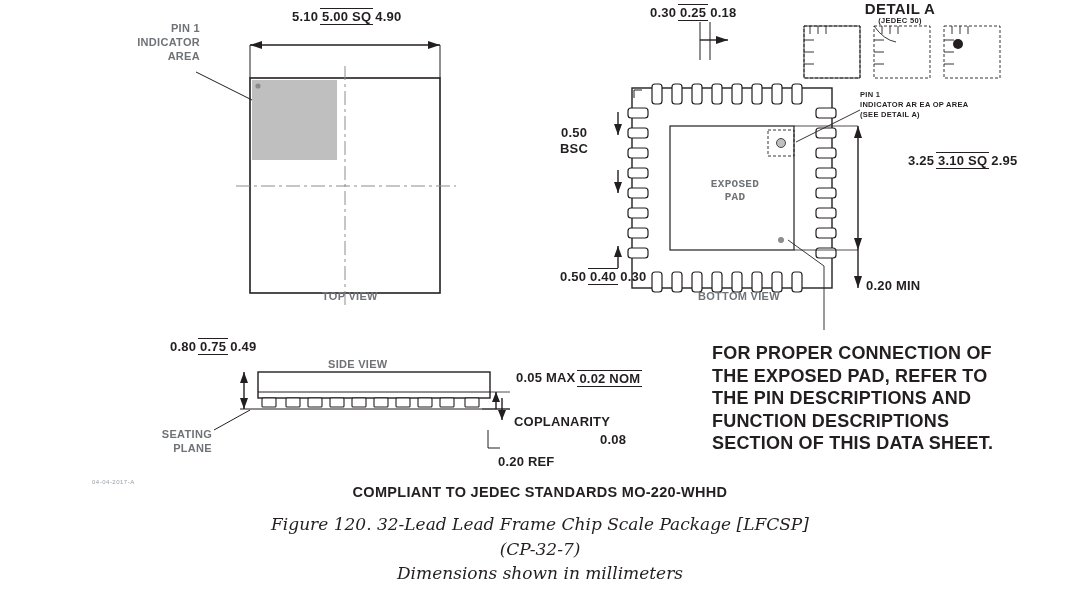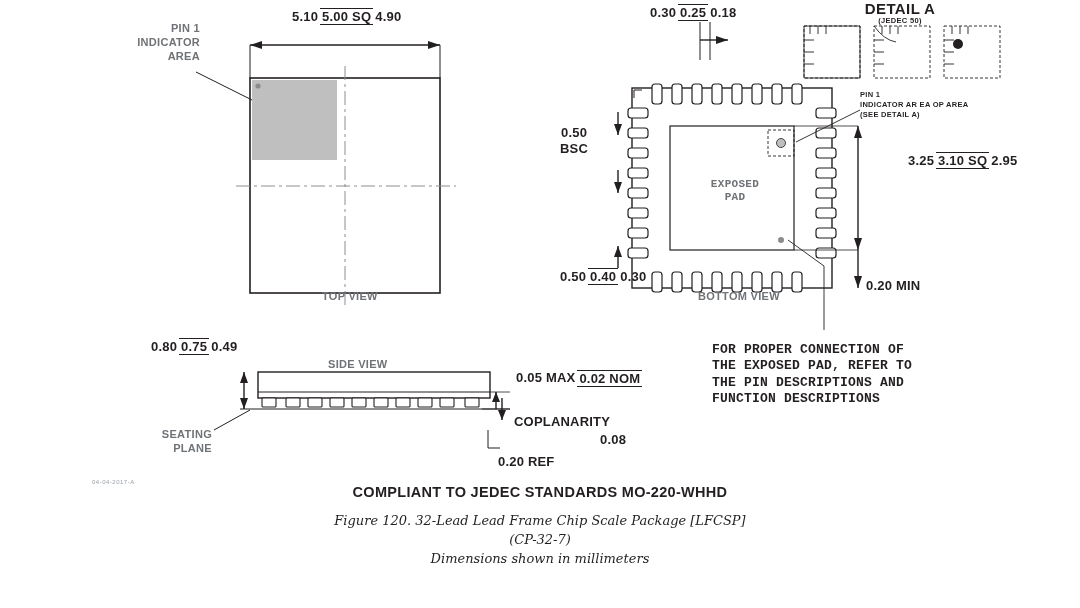--- a/index.html
+++ b/index.html
@@ -7,23 +7,23 @@
        font-family:"Liberation Sans", sans-serif;color:#231f20;}
   .abs{position:absolute;}
   .dim{font-size:13px;font-weight:bold;letter-spacing:0.2px;white-space:nowrap;}
   .lbl{font-size:11px;font-weight:bold;letter-spacing:0.3px;color:#6f7276;white-space:nowrap;}
   .lblk{font-size:15px;font-weight:bold;letter-spacing:0.4px;color:#231f20;white-space:nowrap;}
   .tiny{font-size:7.5px;font-weight:bold;letter-spacing:0.3px;color:#231f20;white-space:nowrap;}
   .stack{display:flex;flex-direction:row;align-items:center;line-height:1.18;}
   .stack .mid{border-top:1.6px solid #231f20;border-bottom:1.6px solid #231f20;padding:0 2px;}
   .stack .top{padding:0 2px;}
   .stack .bot{padding:0 2px;}
-  .note{font-size:13px;font-weight:bold;line-height:1.25;letter-spacing:0.2px;font-family:Liberation Mono, monospace;}
+  .note{font-size:18px;font-weight:bold;line-height:1.25;letter-spacing:0.2px;}
   .compliant{font-size:14.5px;font-weight:bold;letter-spacing:0.3px;}
-  .figcap{font-family:"DejaVu Serif", serif;font-style:italic;font-size:13px;line-height:1.45;text-align:center;color:#231f20;}
+  .figcap{font-family:"DejaVu Serif", serif;font-style:italic;font-size:17px;line-height:1.45;text-align:center;color:#231f20;}
   .sidecode{font-size:6px;color:#9aa0a6;transform:rotate(-90deg);transform-origin:left top;letter-spacing:0.5px;}
   svg{display:block;}
 </style>
 </head>
 <body>
 
 <div class="abs" style="left:0;top:0;width:520px;height:330px;">
   <svg width="520" height="330" viewBox="0 0 520 330">
 
     <rect x="250" y="78" width="190" height="215" fill="#ffffff" stroke="#231f20" stroke-width="1.6"></rect>
@@ -229,21 +229,21 @@
     <line x1="392" y1="68" x2="392" y2="90" stroke="#231f20" stroke-width="1.4"></line>
     <polygon points="392,90 388,80 396,80" fill="#231f20"></polygon>
     <line x1="380" y1="62" x2="400" y2="62" stroke="#231f20" stroke-width="0.8"></line>
     <line x1="372" y1="79" x2="400" y2="79" stroke="#231f20" stroke-width="0.8"></line>
 
     <line x1="378" y1="100" x2="378" y2="118" stroke="#231f20" stroke-width="1"></line>
     <line x1="378" y1="118" x2="390" y2="118" stroke="#231f20" stroke-width="1"></line>
 
     <line x1="104" y1="100" x2="140" y2="80" stroke="#231f20" stroke-width="1"></line>
   </svg>
-  <div class="abs stack" style="left:39px;top:8px;">
+  <div class="abs stack" style="left:58px;top:8px;">
     <span class="dim top">0.80</span>
     <span class="dim mid">0.75</span>
     <span class="dim bot">0.49</span>
   </div>
   <div class="abs lbl" style="left:218px;top:28px;">SIDE VIEW</div>
   <div class="abs" style="left:10px;top:98px;text-align:right;width:92px;line-height:1.25;">
     <div class="lbl">SEATING</div>
     <div class="lbl">PLANE</div>
   </div>
   <div class="abs stack" style="left:404px;top:40px;align-items:flex-start;">
@@ -253,20 +253,21 @@
   <div class="abs dim" style="left:404px;top:84px;">COPLANARITY</div>
   <div class="abs dim" style="left:490px;top:102px;">0.08</div>
   <div class="abs dim" style="left:388px;top:124px;">0.20 REF</div>
 </div>
 
 <div class="abs" style="left:712px;top:342px;line-height:1.32;">
   <div class="note">FOR PROPER CONNECTION OF</div>
   <div class="note">THE EXPOSED PAD, REFER TO</div>
   <div class="note">THE PIN DESCRIPTIONS AND</div>
   <div class="note">FUNCTION DESCRIPTIONS</div>
+  <div class="note">SECTION OF THIS DATA SHEET.</div>
 </div>
 
 <div class="abs compliant" style="left:0;top:484px;width:1080px;text-align:center;">COMPLIANT TO JEDEC STANDARDS MO-220-WHHD</div>
 
 <div class="abs" style="left:0;top:512px;width:1080px;">
   <div class="figcap">Figure 120. 32-Lead Lead Frame Chip Scale Package [LFCSP]</div>
   <div class="figcap">(CP-32-7)</div>
   <div class="figcap">Dimensions shown in millimeters</div>
 </div>
 

